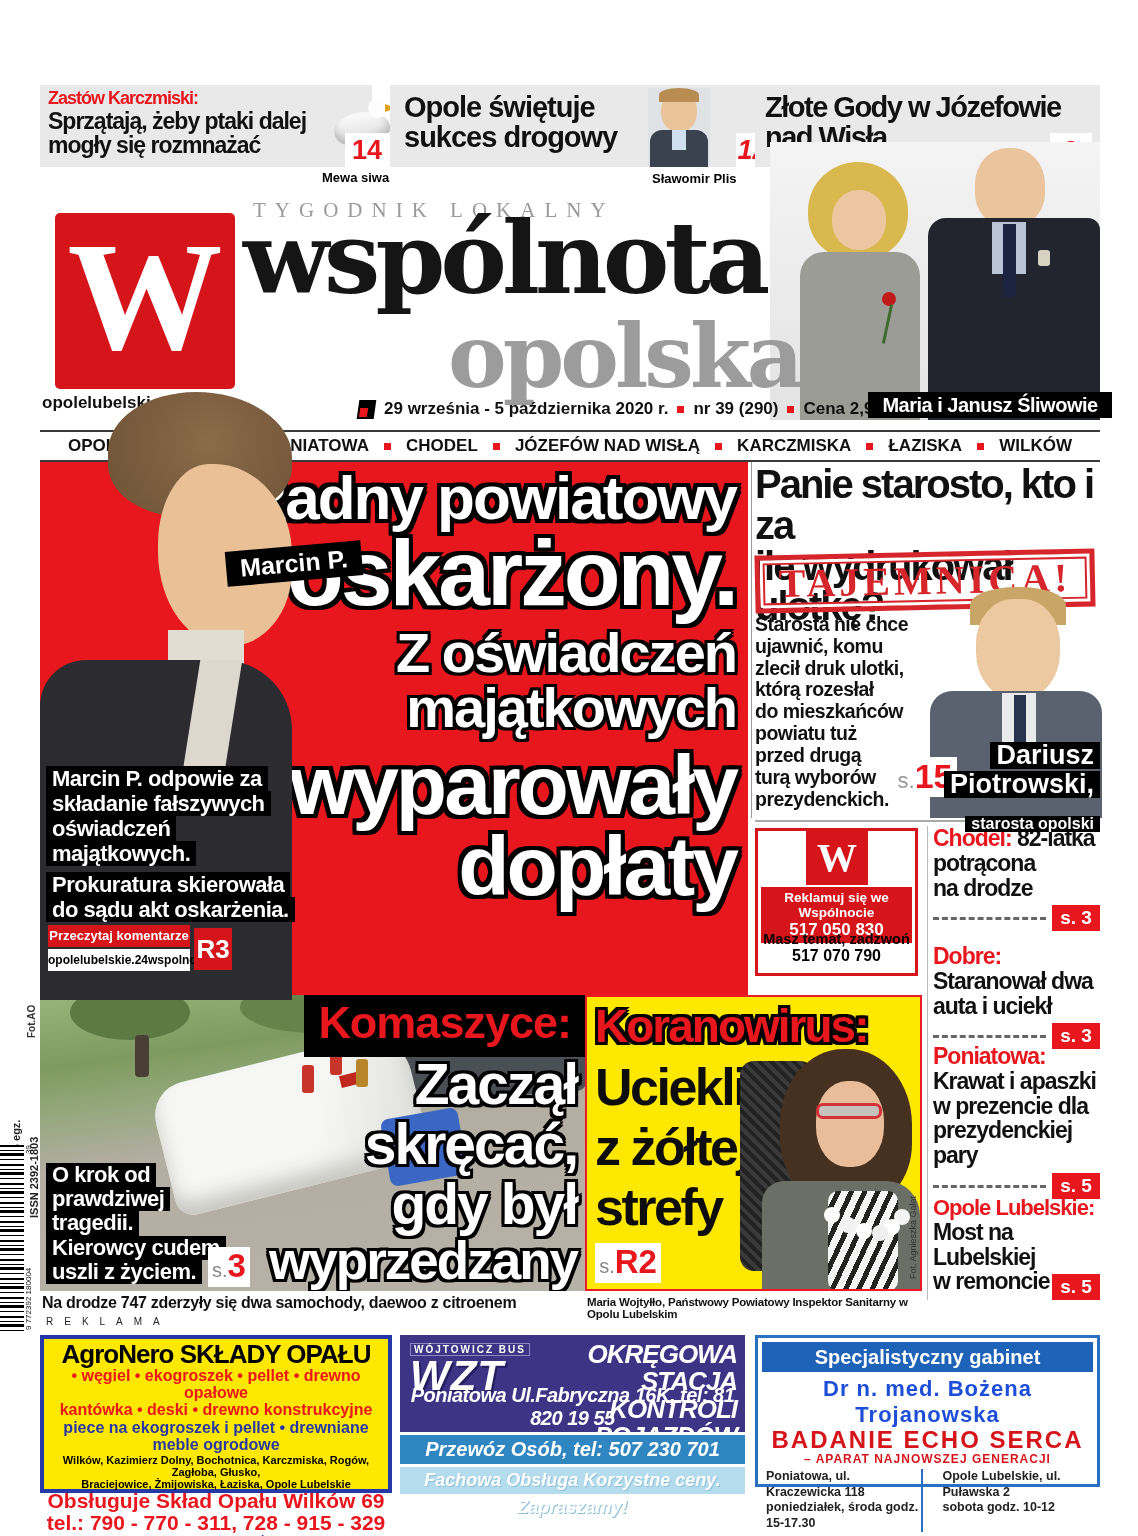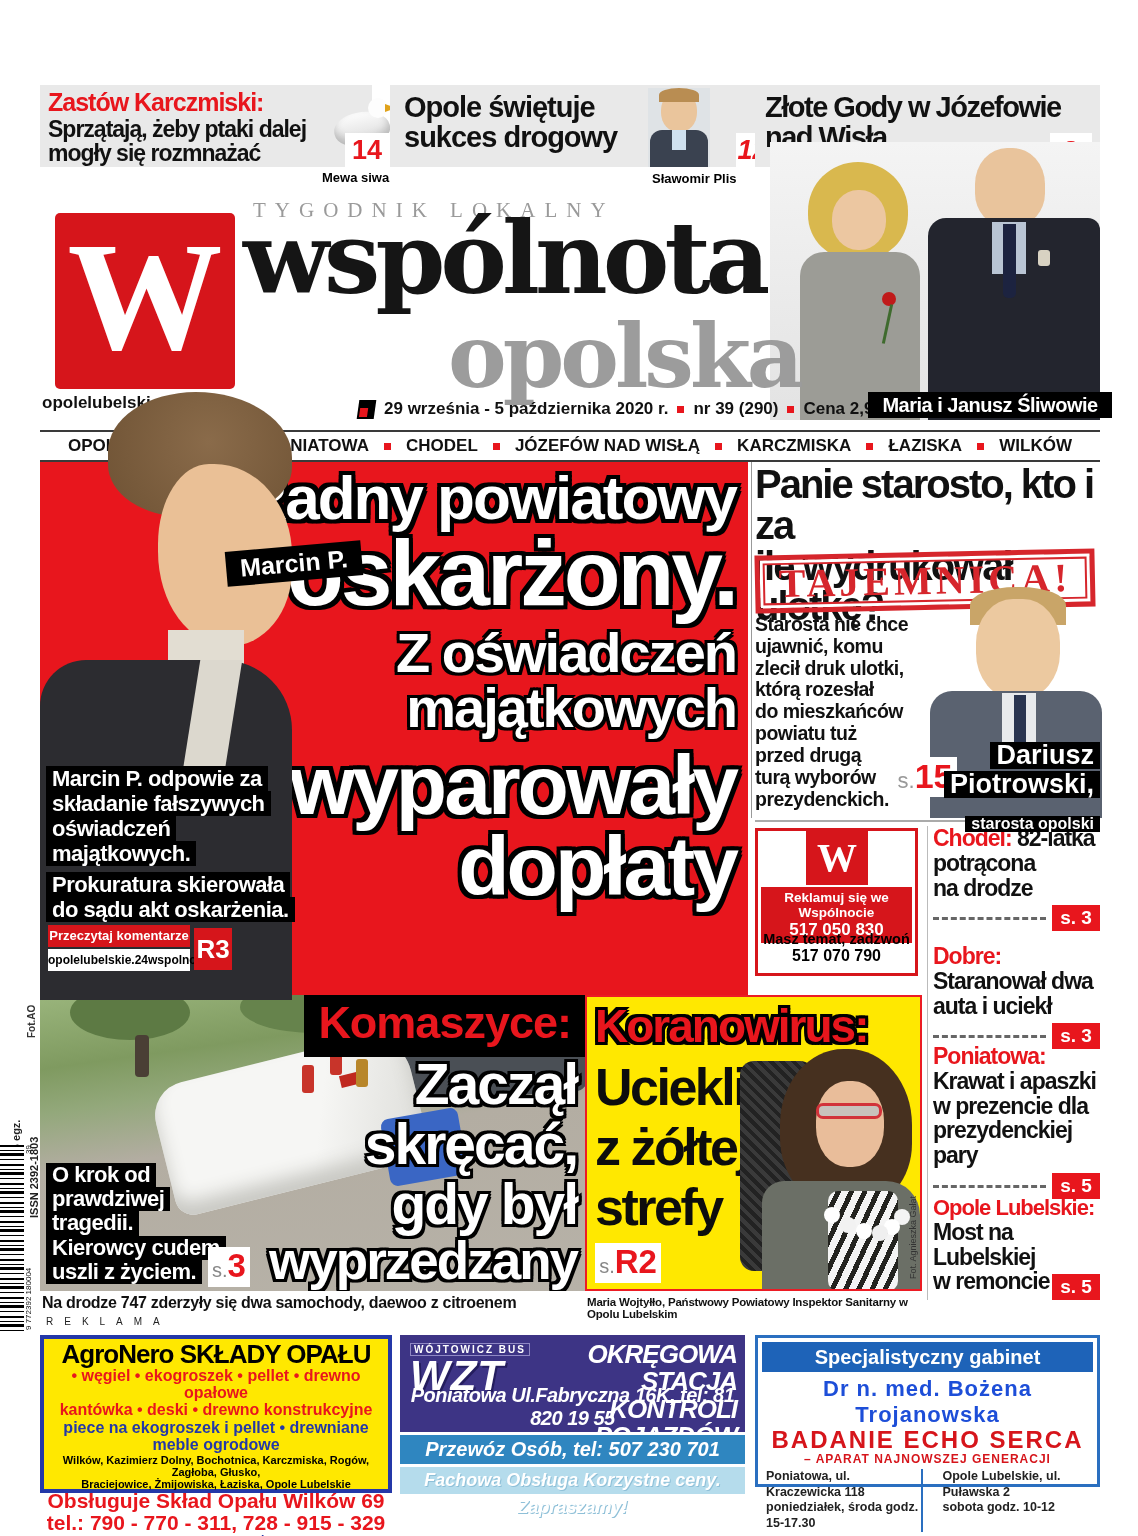--- a/index.html
+++ b/index.html
@@ -26,21 +26,21 @@
   .sbline{color:#111;font-weight:bold;font-size:23px;letter-spacing:-1px;line-height:1.08;}
   .vert{writing-mode:vertical-rl;transform:rotate(180deg);}
   .ital{font-style:italic;}
 </style>
 </head>
 <body>
 
 <div id="page">
 
   <div class="abs graybox" style="left:40px;top:85px;width:332px;height:82px;padding:3px 8px;box-sizing:border-box;">
-    <div class="b red" style="font-size:25px;letter-spacing:-1px;">Zastów Karczmiski:</div>
+    <div class="b red" style="font-size:18px;letter-spacing:-1px;">Zastów Karczmiski:</div>
     <div class="b" style="font-size:23px;letter-spacing:-1px;line-height:1.05;">Sprzątają, żeby ptaki dalej</div>
     <div class="b" style="font-size:23px;letter-spacing:-1px;line-height:1.05;">mogły się rozmnażać</div>
   </div>
 
   <div class="abs" style="left:328px;top:90px;width:72px;height:78px;">
     <div class="abs" style="left:6px;top:22px;width:56px;height:34px;background:linear-gradient(#fdfdfd,#d8d8d8);border-radius:50% 60% 45% 55%;transform:rotate(-12deg);box-shadow:inset 0 -6px 8px #b8b8b8;"></div>
     <div class="abs" style="left:40px;top:8px;width:20px;height:20px;background:#fdfdfd;border-radius:50%;"></div>
     <div class="abs" style="left:57px;top:14px;width:0;height:0;border-left:11px solid #e0a21a;border-top:4px solid transparent;border-bottom:4px solid transparent;"></div>
     <div class="abs" style="left:24px;top:54px;width:3px;height:14px;background:#e0a21a;transform:rotate(8deg);"></div>
     <div class="abs" style="left:34px;top:55px;width:3px;height:13px;background:#e0a21a;transform:rotate(-6deg);"></div>

